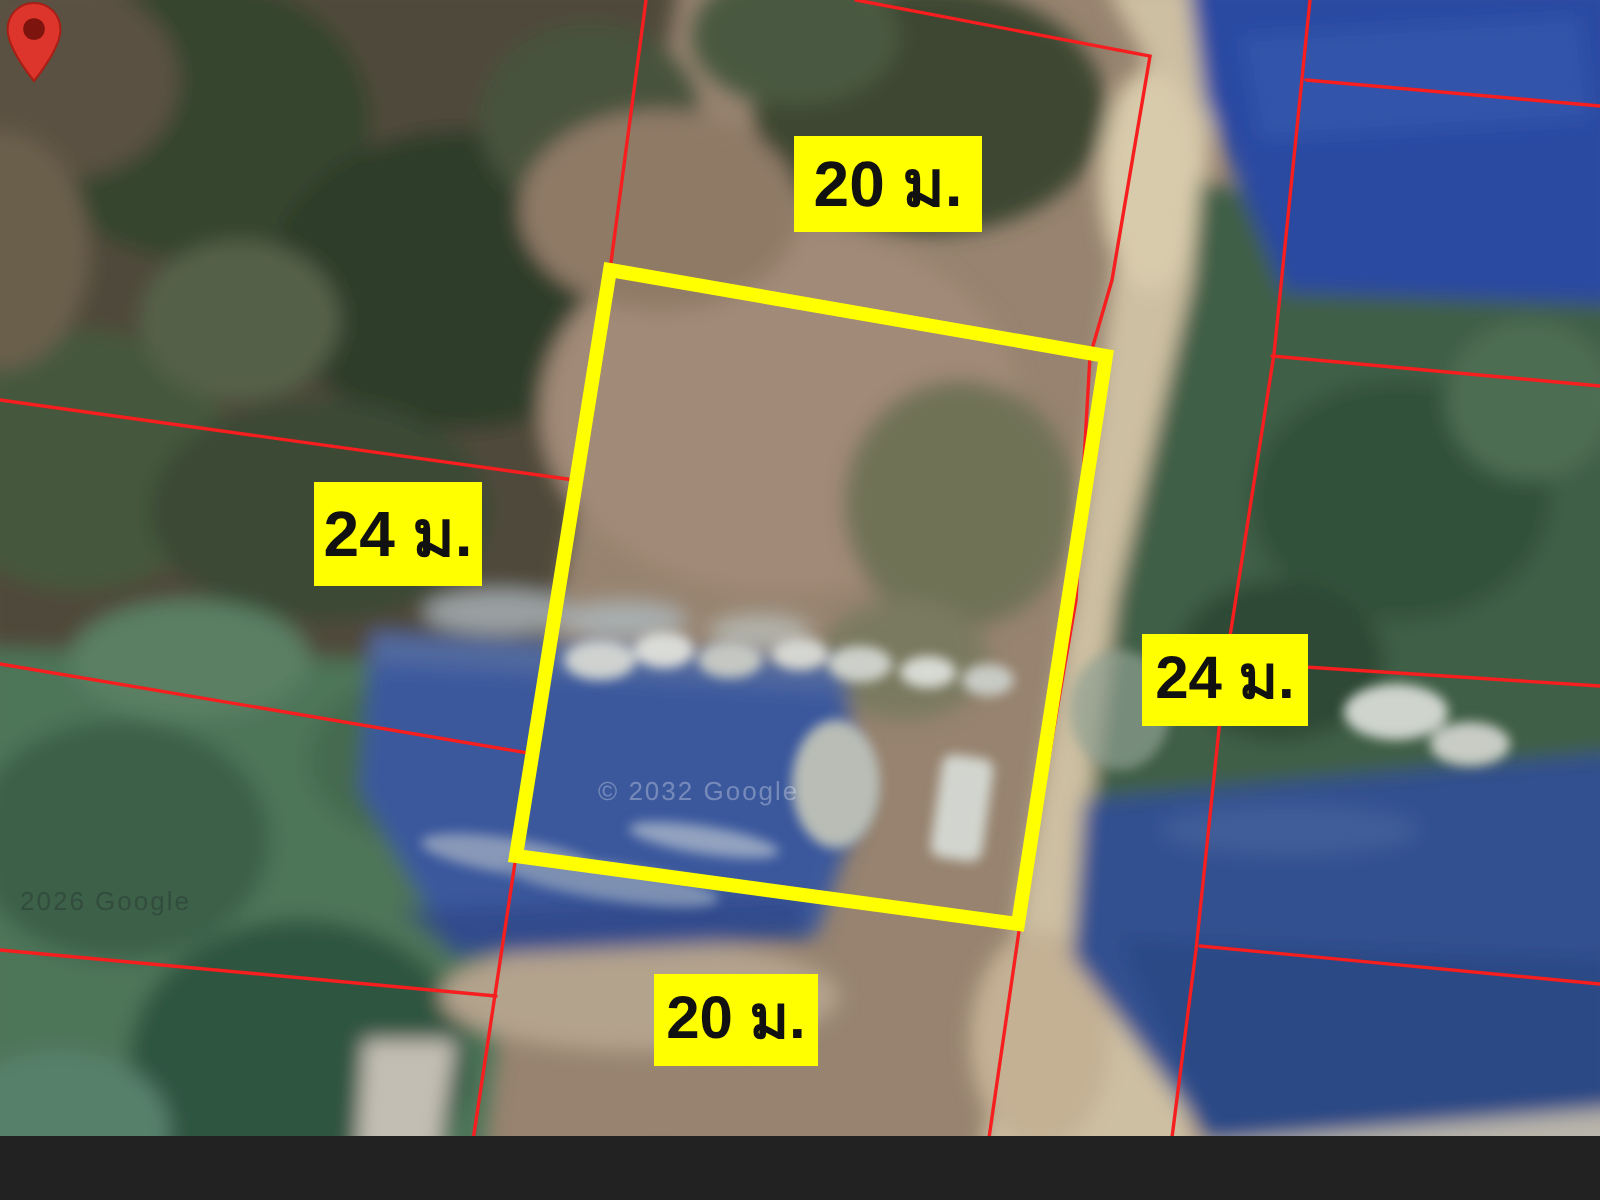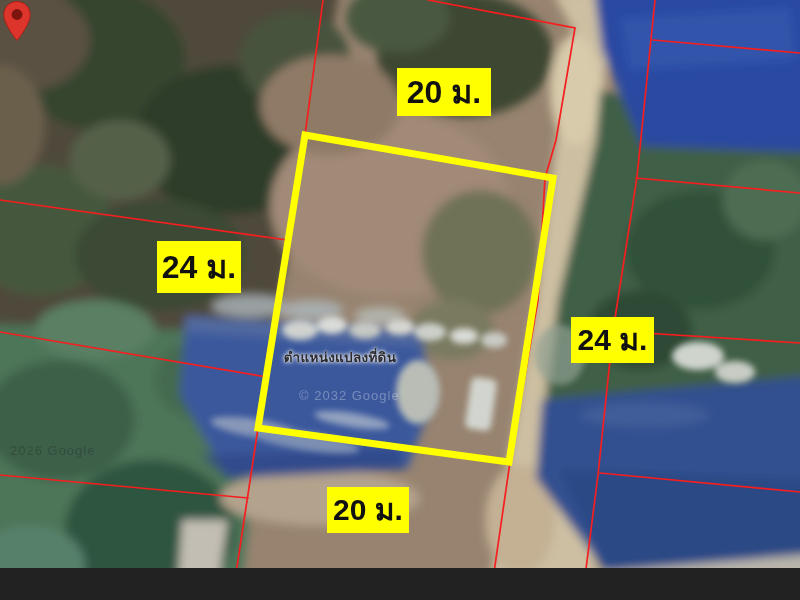--- a/index.html
+++ b/index.html
@@ -145,18 +145,17 @@
   <div class="dim-label lbl-top">20 ม.</div>
   <div class="dim-label lbl-left">24 ม.</div>
   <div class="dim-label lbl-right">24 ม.</div>
   <div class="dim-label lbl-bottom">20 ม.</div>
 
   <svg class="pin" viewBox="0 0 34 42">
     <path d="M17 1.5 C9.6 1.5 3.8 7.3 3.8 14.7 C3.8 24.6 17 40.5 17 40.5 S30.2 24.6 30.2 14.7 C30.2 7.3 24.4 1.5 17 1.5 Z" fill="#dd352b" stroke="#a91f16" stroke-width="1"></path>
     <circle cx="17" cy="14.5" r="5.4" fill="#7d150e"></circle>
   </svg>
 
-  <div class="pin-caption">ตำแหน่งแปลงที่ดิน</div>
 
   <div class="wm wm-center">© 2032 Google</div>
   <div class="wm wm-corner">2026 Google</div>
 
 </div>
 
 </body></html>

